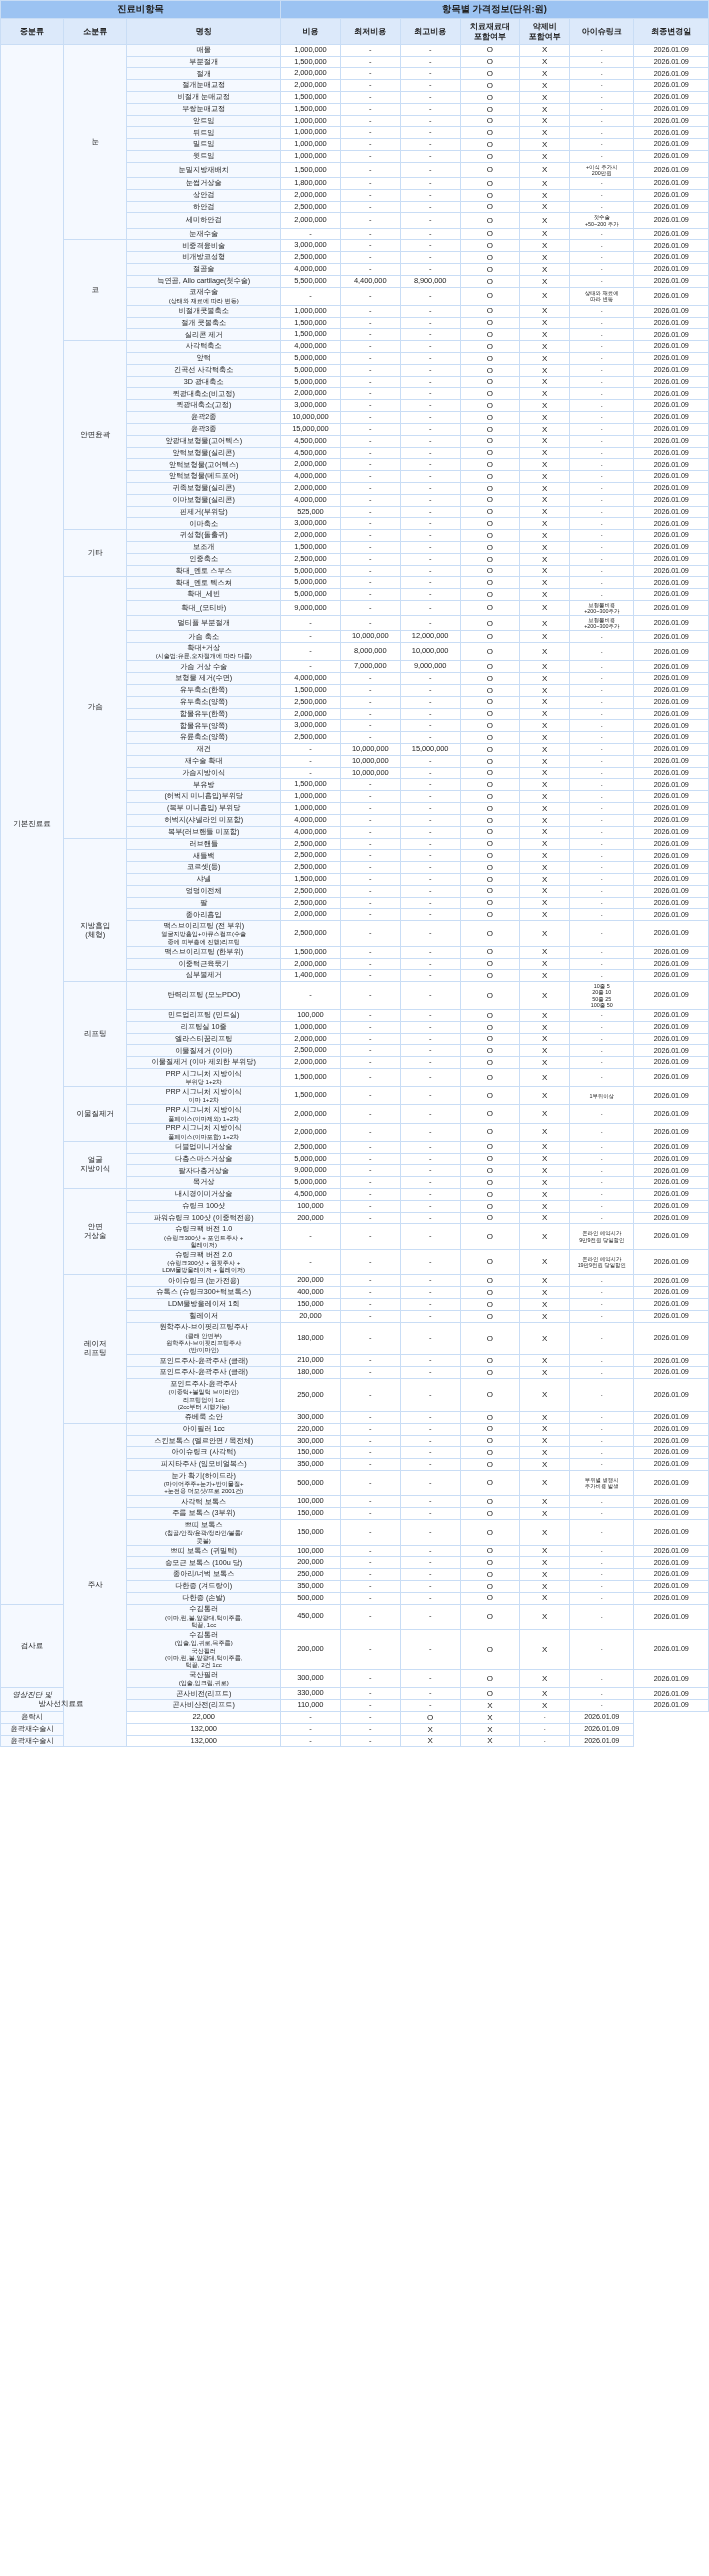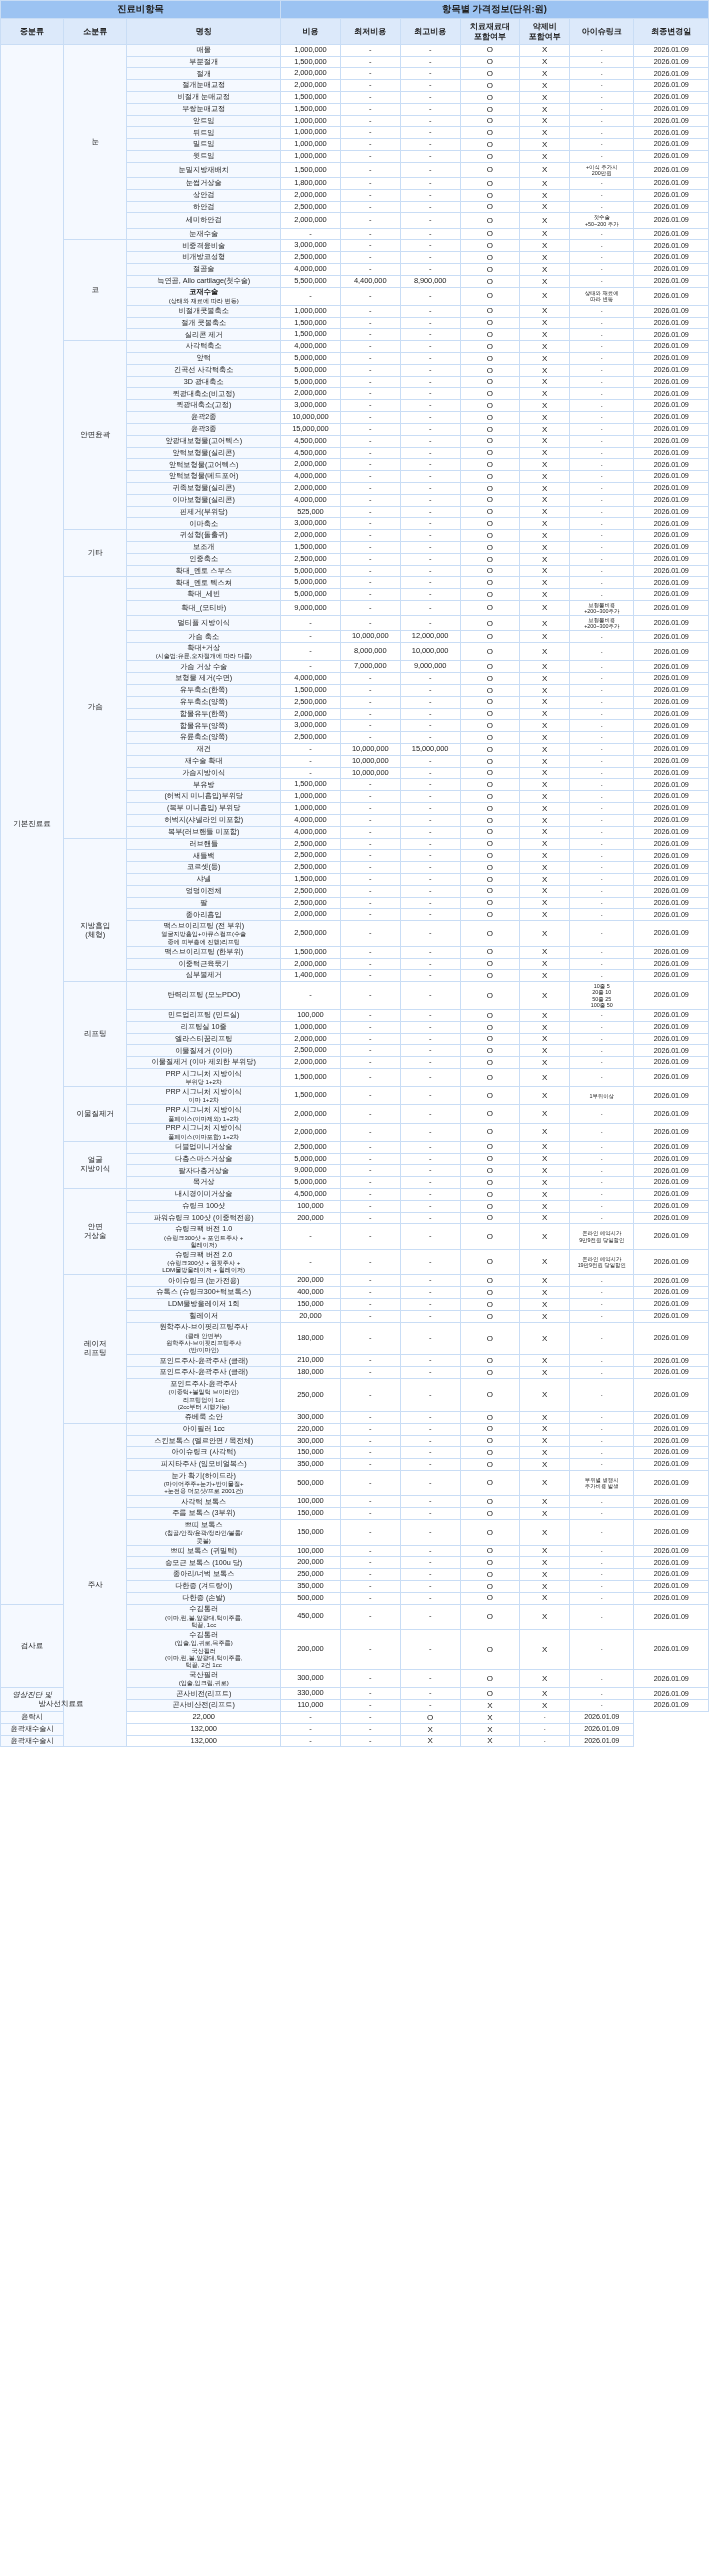--- a/index.html
+++ b/index.html
@@ -336,21 +336,21 @@
         <td class="num">5,500,000</td>
         <td class="num">4,400,000</td>
         <td class="num">8,900,000</td>
         <td class="flag">O</td>
         <td class="flag">X</td>
         <td class="note">-</td>
         <td class="date">2026.01.09</td>
       </tr>
       <tr>
         <td class="name">
-          <span class="" style="display: block; font-weight: bold;">코재수술</span>
+          <span class="" style="display: block;">코재수술</span>
           <span class="sub-line" style="display: block; font-size: 6.1px;">(상태와 재료에 따라 변동)</span>
         </td>
         <td class="num">-</td>
         <td class="num">-</td>
         <td class="num">-</td>
         <td class="flag">O</td>
         <td class="flag">X</td>
         <td class="note">
           <span class="" style="display: block;">상태와 재료에</span>
           <span class="" style="display: block;">따라 변동</span>
@@ -617,21 +617,21 @@
         <td class="num">-</td>
         <td class="flag">O</td>
         <td class="flag">X</td>
         <td class="note">
           <span class="" style="display: block;">보형물비용</span>
           <span class="" style="display: block;">+200~300추가</span>
         </td>
         <td class="date">2026.01.09</td>
       </tr>
       <tr>
-        <td class="name">멀티플 지방이식</td>
+        <td class="name">멀티플 부분절개</td>
         <td class="num">-</td>
         <td class="num">-</td>
         <td class="num">-</td>
         <td class="flag">O</td>
         <td class="flag">X</td>
         <td class="note">
           <span class="" style="display: block;">보형물비용</span>
           <span class="" style="display: block;">+200~300추가</span>
         </td>
         <td class="date">2026.01.09</td>

